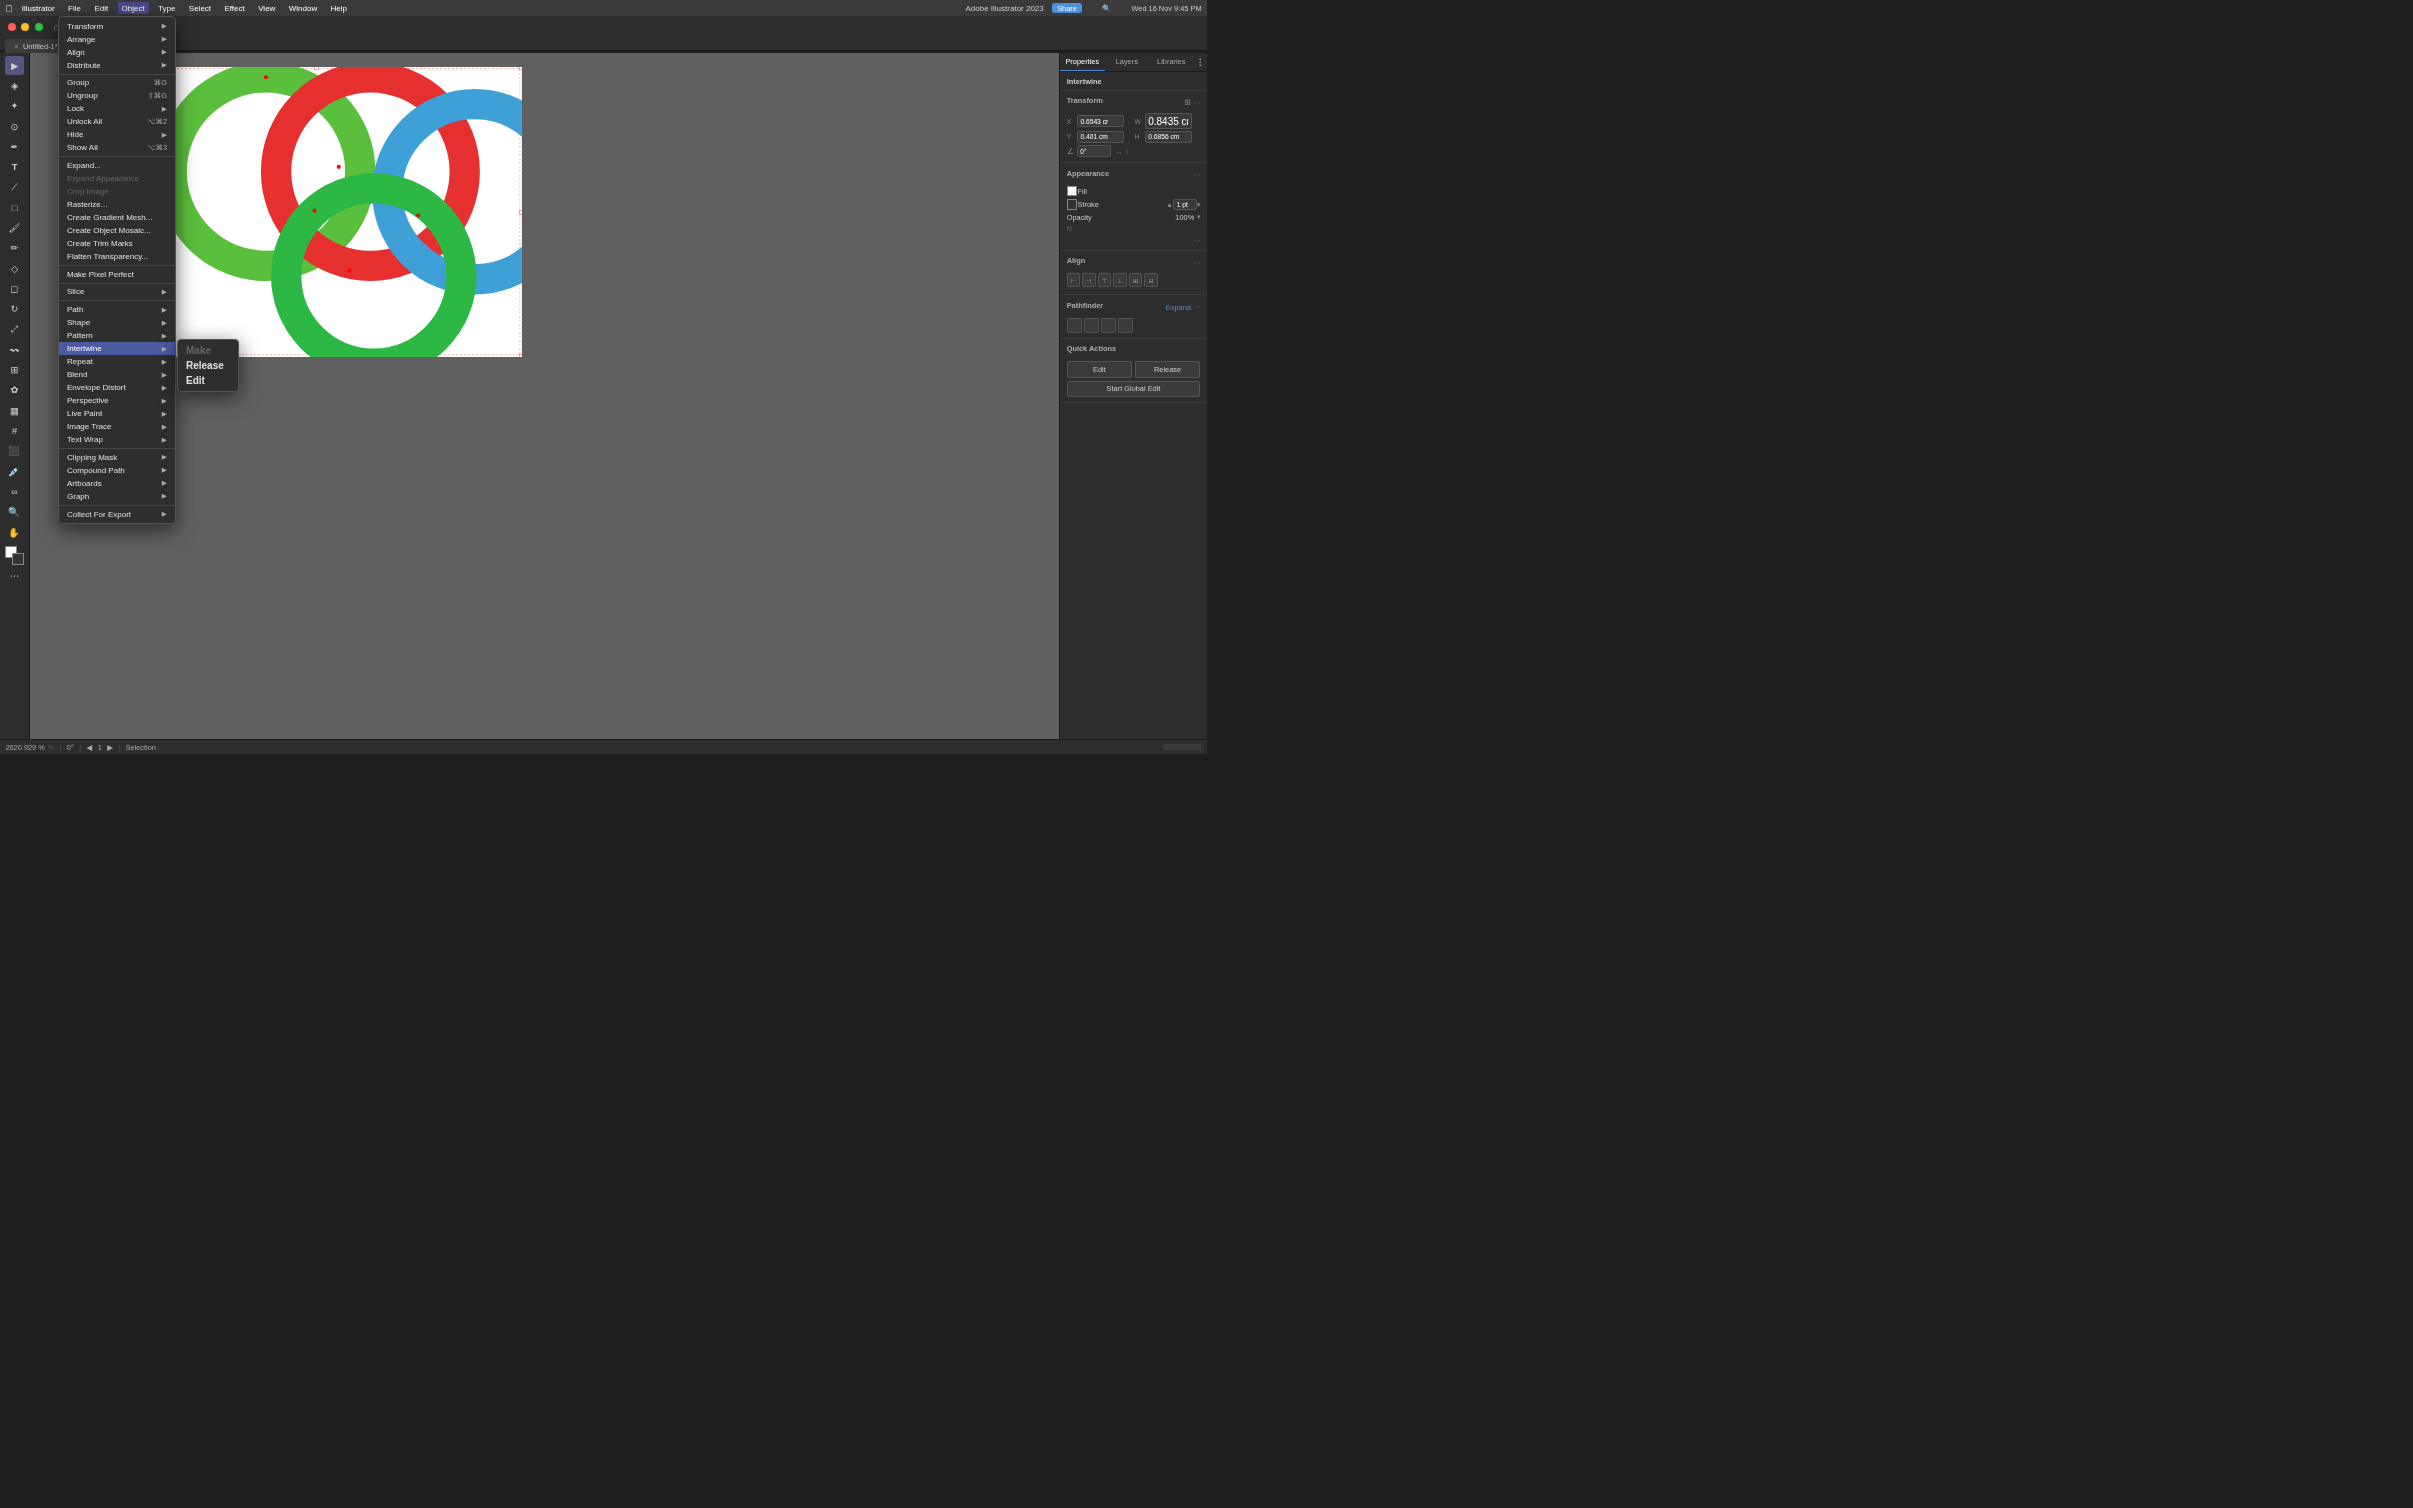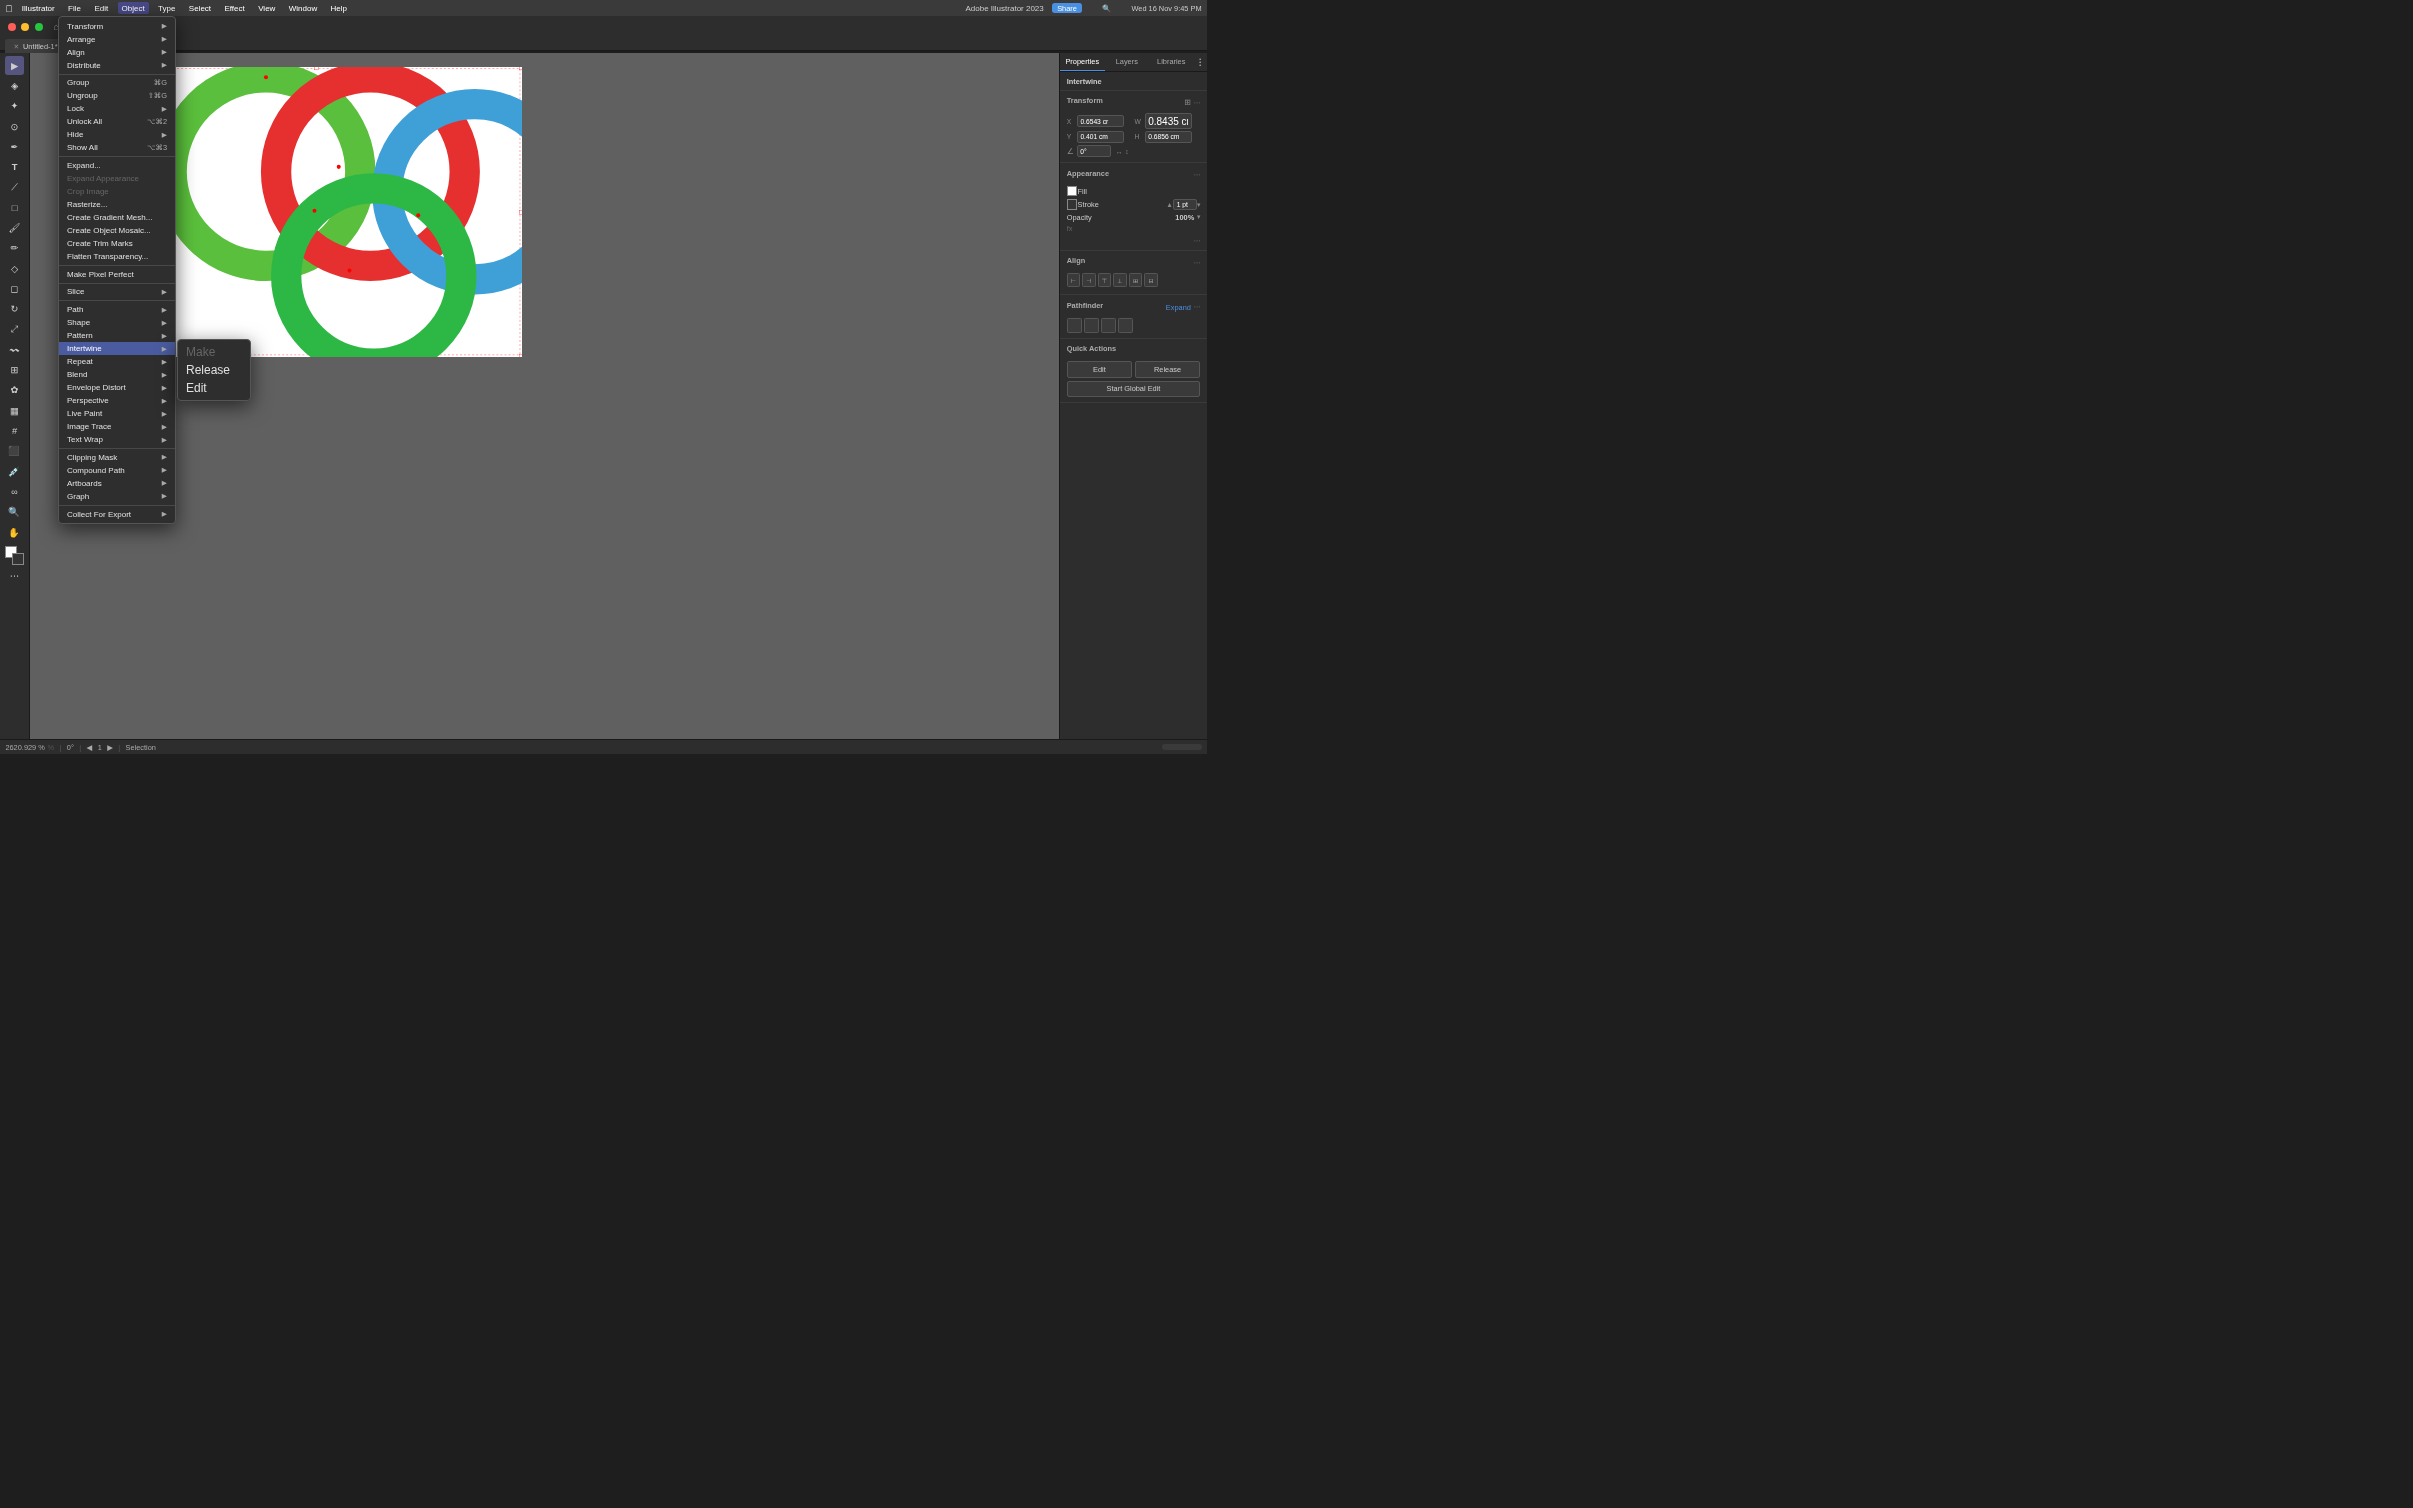--- a/index.html
+++ b/index.html
@@ -265,21 +265,20 @@
       margin-bottom: 2.7px;
     }
     .appearance-label {
       font-size: 7.4px;
       color: #cccccc;
       flex: 1;
     }
     .appearance-value {
       font-size: 7.4px;
       color: #cccccc;
-      font-weight: bold;
     }
     .stroke-input {
       background: #3a3a3a;
       border: 0.7px solid #555;
       border-radius: 2px;
       padding: 0.7px 2.7px;
       font-size: 6.7px;
       color: #fff;
       width: 24px;
     }
@@ -366,28 +365,29 @@
       font-size: 6.7px;
       color: #aaaaaa;
       margin-left: 2.7px;
     }
 
     
     .submenu {
       position: absolute;
       left: 118px;
       top: 0;
-      width: 74px;
+      width: 62px;
       background: #2e2e2e;
       border: 0.7px solid #555;
       border-radius: 4px;
       box-shadow: 0 5.4px 20px rgba(0,0,0,0.6);
       padding: 2.7px 0;
       pointer-events: all;
-      font-size: 12px;
+      font-size: 10px;
+      font-weight: bold;
     }
 
     .submenu-wrapper {
       position: relative;
     }
 
     
     ::-webkit-scrollbar { width: 4px; }
     ::-webkit-scrollbar-track { background: #2d2d2d; }
     ::-webkit-scrollbar-thumb { background: #555; border-radius: 2px; }

